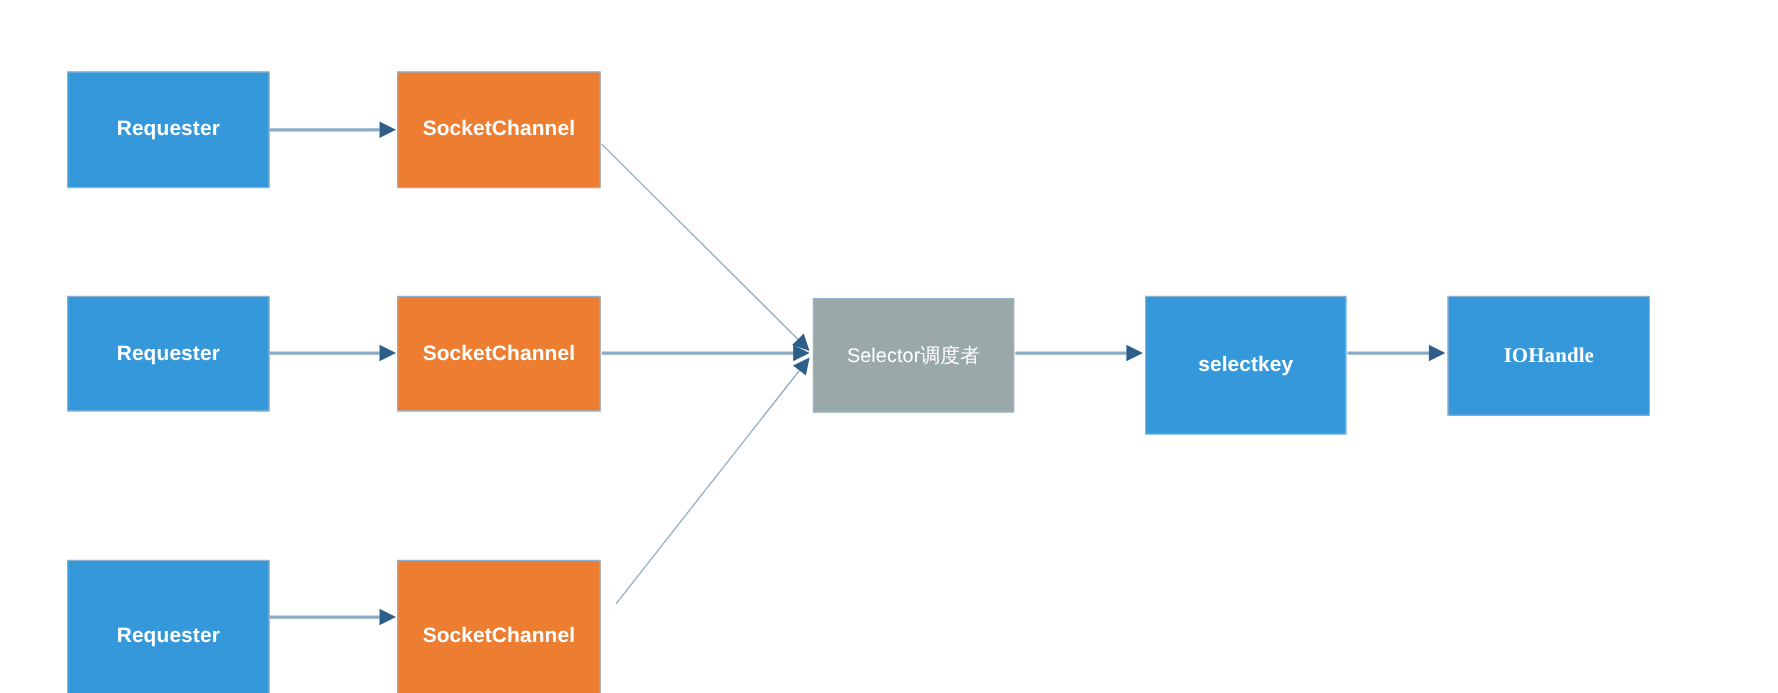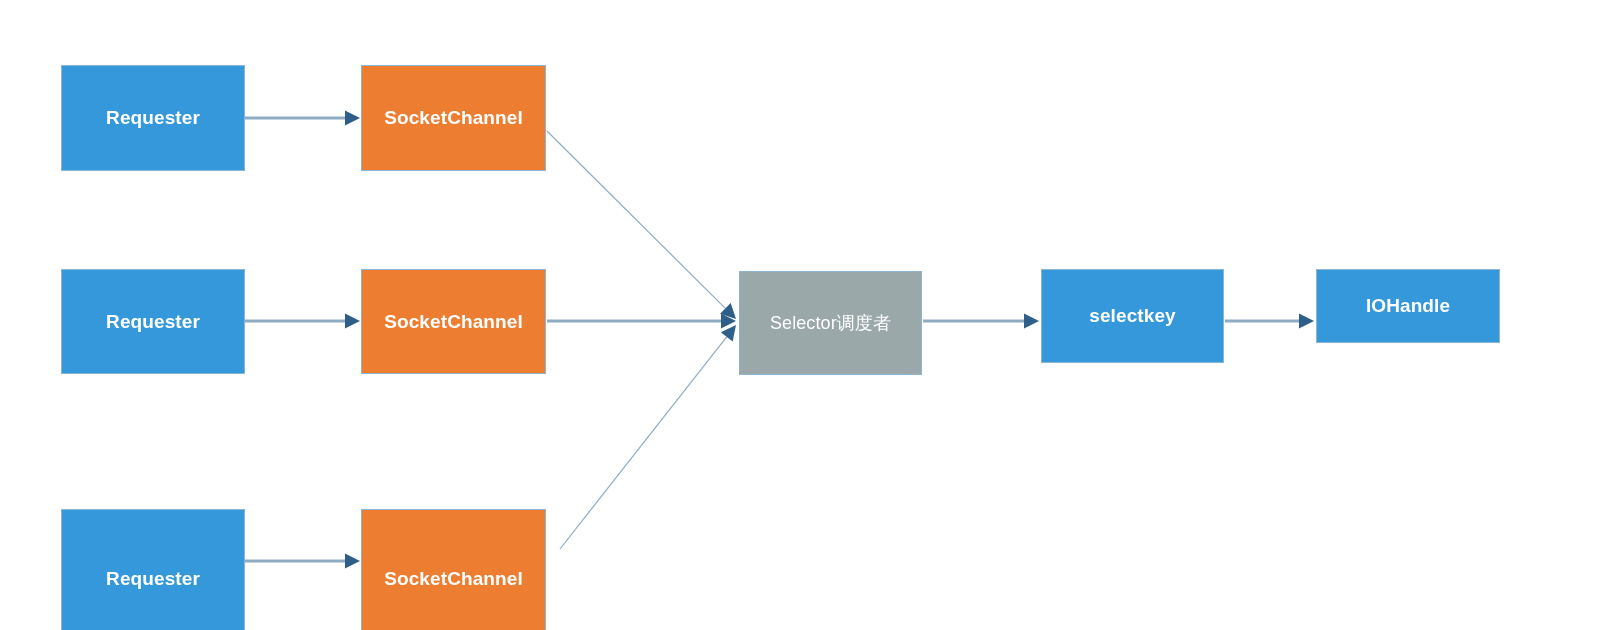--- a/index.html
+++ b/index.html
@@ -118,24 +118,24 @@
       </div>
       <div class="node blue" style="left: 61px; top: 255px; width: 184px; height: 105px;">
         <span class="lbl">Requester</span>
       </div>
       <div class="node orange" style="left: 361px; top: 255px; width: 185px; height: 105px;">
         <span class="lbl">SocketChannel</span>
       </div>
       <div class="node gray" style="left: 739px; top: 257px; width: 183px; height: 104px;">
         <span class="lbl">Selector调度者</span>
       </div>
-      <div class="node blue soft" style="left: 1041px; top: 255px; width: 183px; height: 94px;">
+      <div class="node blue soft" style="left: 1041px; top: 255px; width: 183px; height: 126px;">
         <span class="lbl">selectkey</span>
       </div>
-      <div class="node blue" style="left: 1316px; top: 255px; width: 184px; height: 74px;">
+      <div class="node blue" style="left: 1316px; top: 255px; width: 184px; height: 109px; font-family: Liberation Serif, serif;">
         <span class="lbl">IOHandle</span>
       </div>
       <div class="node blue" style="left: 61px; top: 495px; width: 184px; height: 140px;">
         <span class="lbl">Requester</span>
       </div>
       <div class="node orange" style="left: 361px; top: 495px; width: 185px; height: 140px;">
         <span class="lbl">SocketChannel</span>
       </div>
     </div>
 

